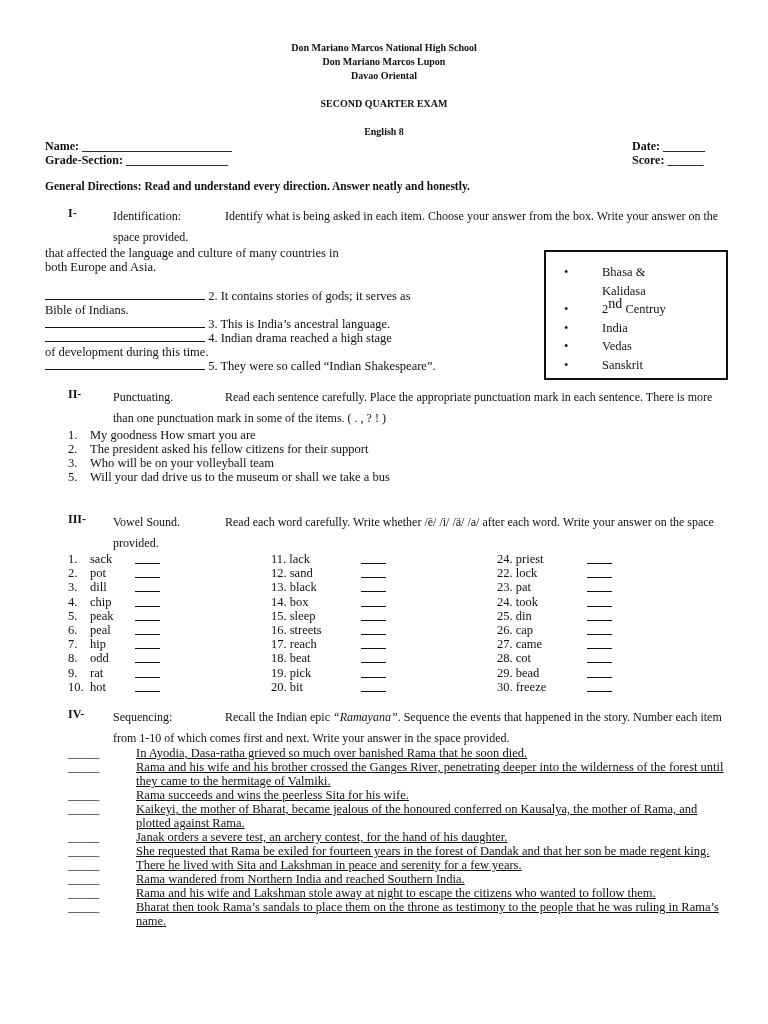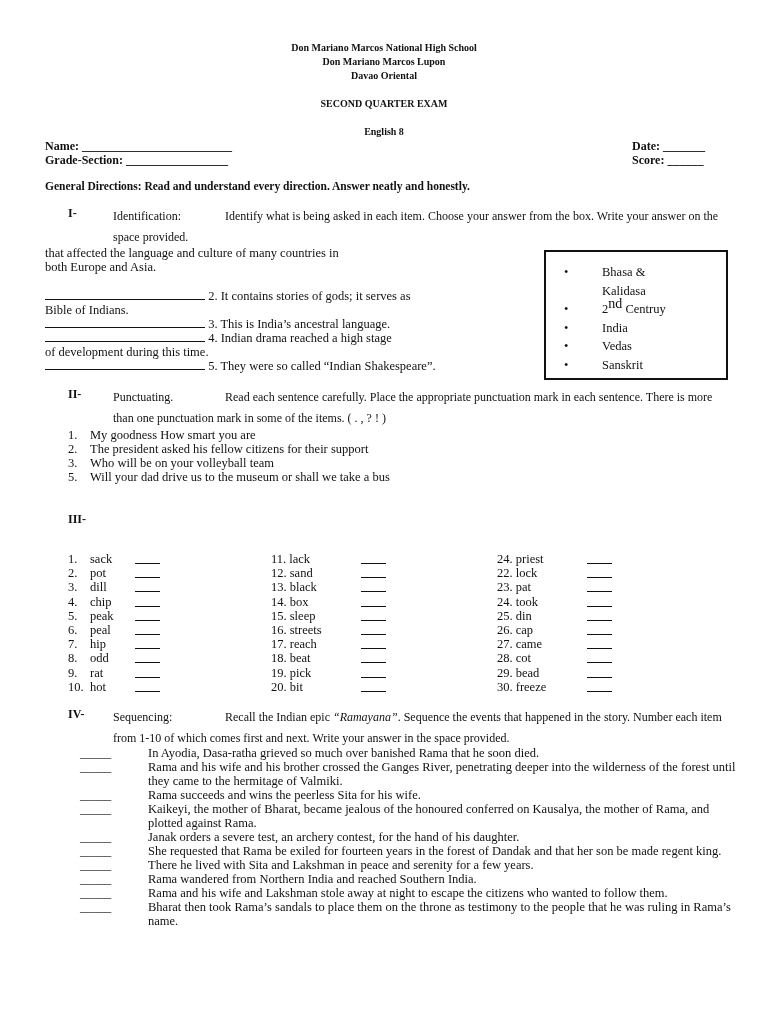--- a/index.html
+++ b/index.html
@@ -24,21 +24,21 @@
   }
   .choice-box ul { margin: 0; padding: 0; list-style: none; position: absolute; left: 16px; top: 11px; }
   .choice-box li { font-size: 12.5px; line-height: 18.5px; position: relative; padding-left: 40px; width: 110px; }
   .choice-box li .bullet { position: absolute; left: 2px; top: 0; }
   .punct-list { position: absolute; left: 68px; top: 428px; }
   .punct-row { font-size: 12.5px; line-height: 14px; height: 14px; }
   .punct-row .n { display: inline-block; width: 22px; }
   .vowel-col { position: absolute; top: 552px; }
   .vowel-row { height: 14.2px; font-size: 12.5px; line-height: 14px; position: relative; }
   .vowel-row .blank-line { position: absolute; top: 0; width: 25px; }
-  .seq-list { position: absolute; left: 80px; top: 746px; width: 670px; }
+  .seq-list { position: absolute; left: 68px; top: 746px; width: 670px; text-decoration: underline; }
   .seq-row { position: relative; font-size: 12.5px; line-height: 14px; }
   .seq-row .blank { position: absolute; left: 0; top: 0; }
   .seq-row .txt { margin-left: 68px; display: block; width: 590px; white-space: normal; }
   sup { font-size: 14px; line-height: 0; }
 </style>
 </head>
 <body>
 
 <div class="page">
 
@@ -123,20 +123,23 @@
   </div>
 
   <div class="punct-list">
     <div class="punct-row"><span class="n">1.</span><span>My goodness How smart you are</span></div>
     <div class="punct-row"><span class="n">2.</span><span>The president asked his fellow citizens for their support</span></div>
     <div class="punct-row"><span class="n">3.</span><span>Who will be on your volleyball team</span></div>
     <div class="punct-row"><span class="n">5.</span><span>Will your dad drive us to the museum or shall we take a bus</span></div>
   </div>
 
   <div class="sec-num" style="top:512px;">III-</div>
+  <div class="sec-body" style="top:512px;">
+    <span class="sec-title">Vowel Sound.</span><span>Read each word carefully. Write whether /ē/ /i/ /ä/ /a/ after each word. Write your answer on the space provided.</span>
+  </div>
 
   <div class="vowel-col" style="left:68px; width:100px;" id="vcol1">
       <div class="vowel-row"><span style="display: inline-block; width: 22px;">1.</span><span>sack</span><span class="blank-line" style="left: 67px;"></span></div>
       <div class="vowel-row"><span style="display: inline-block; width: 22px;">2.</span><span>pot</span><span class="blank-line" style="left: 67px;"></span></div>
       <div class="vowel-row"><span style="display: inline-block; width: 22px;">3.</span><span>dill</span><span class="blank-line" style="left: 67px;"></span></div>
       <div class="vowel-row"><span style="display: inline-block; width: 22px;">4.</span><span>chip</span><span class="blank-line" style="left: 67px;"></span></div>
       <div class="vowel-row"><span style="display: inline-block; width: 22px;">5.</span><span>peak</span><span class="blank-line" style="left: 67px;"></span></div>
       <div class="vowel-row"><span style="display: inline-block; width: 22px;">6.</span><span>peal</span><span class="blank-line" style="left: 67px;"></span></div>
       <div class="vowel-row"><span style="display: inline-block; width: 22px;">7.</span><span>hip</span><span class="blank-line" style="left: 67px;"></span></div>
       <div class="vowel-row"><span style="display: inline-block; width: 22px;">8.</span><span>odd</span><span class="blank-line" style="left: 67px;"></span></div>

